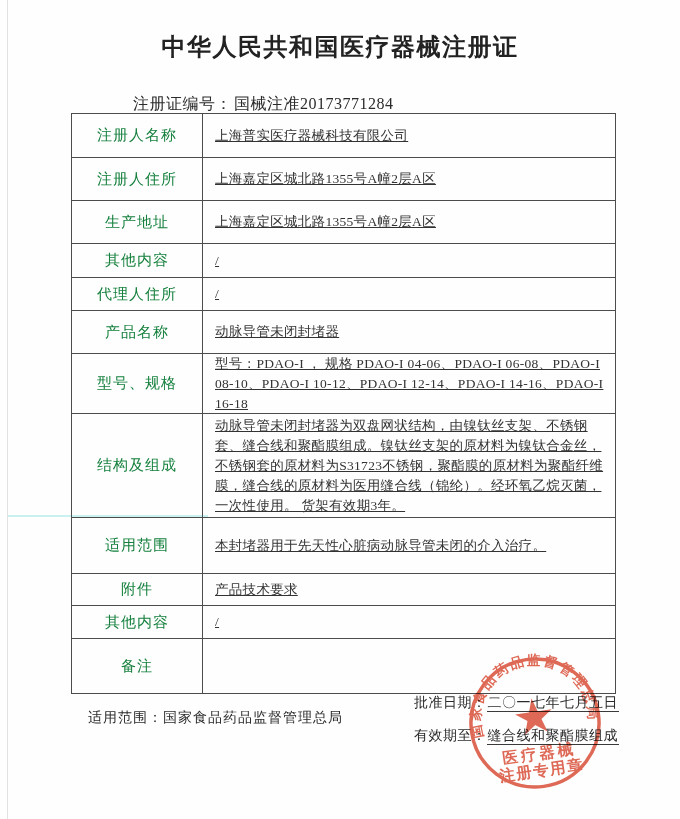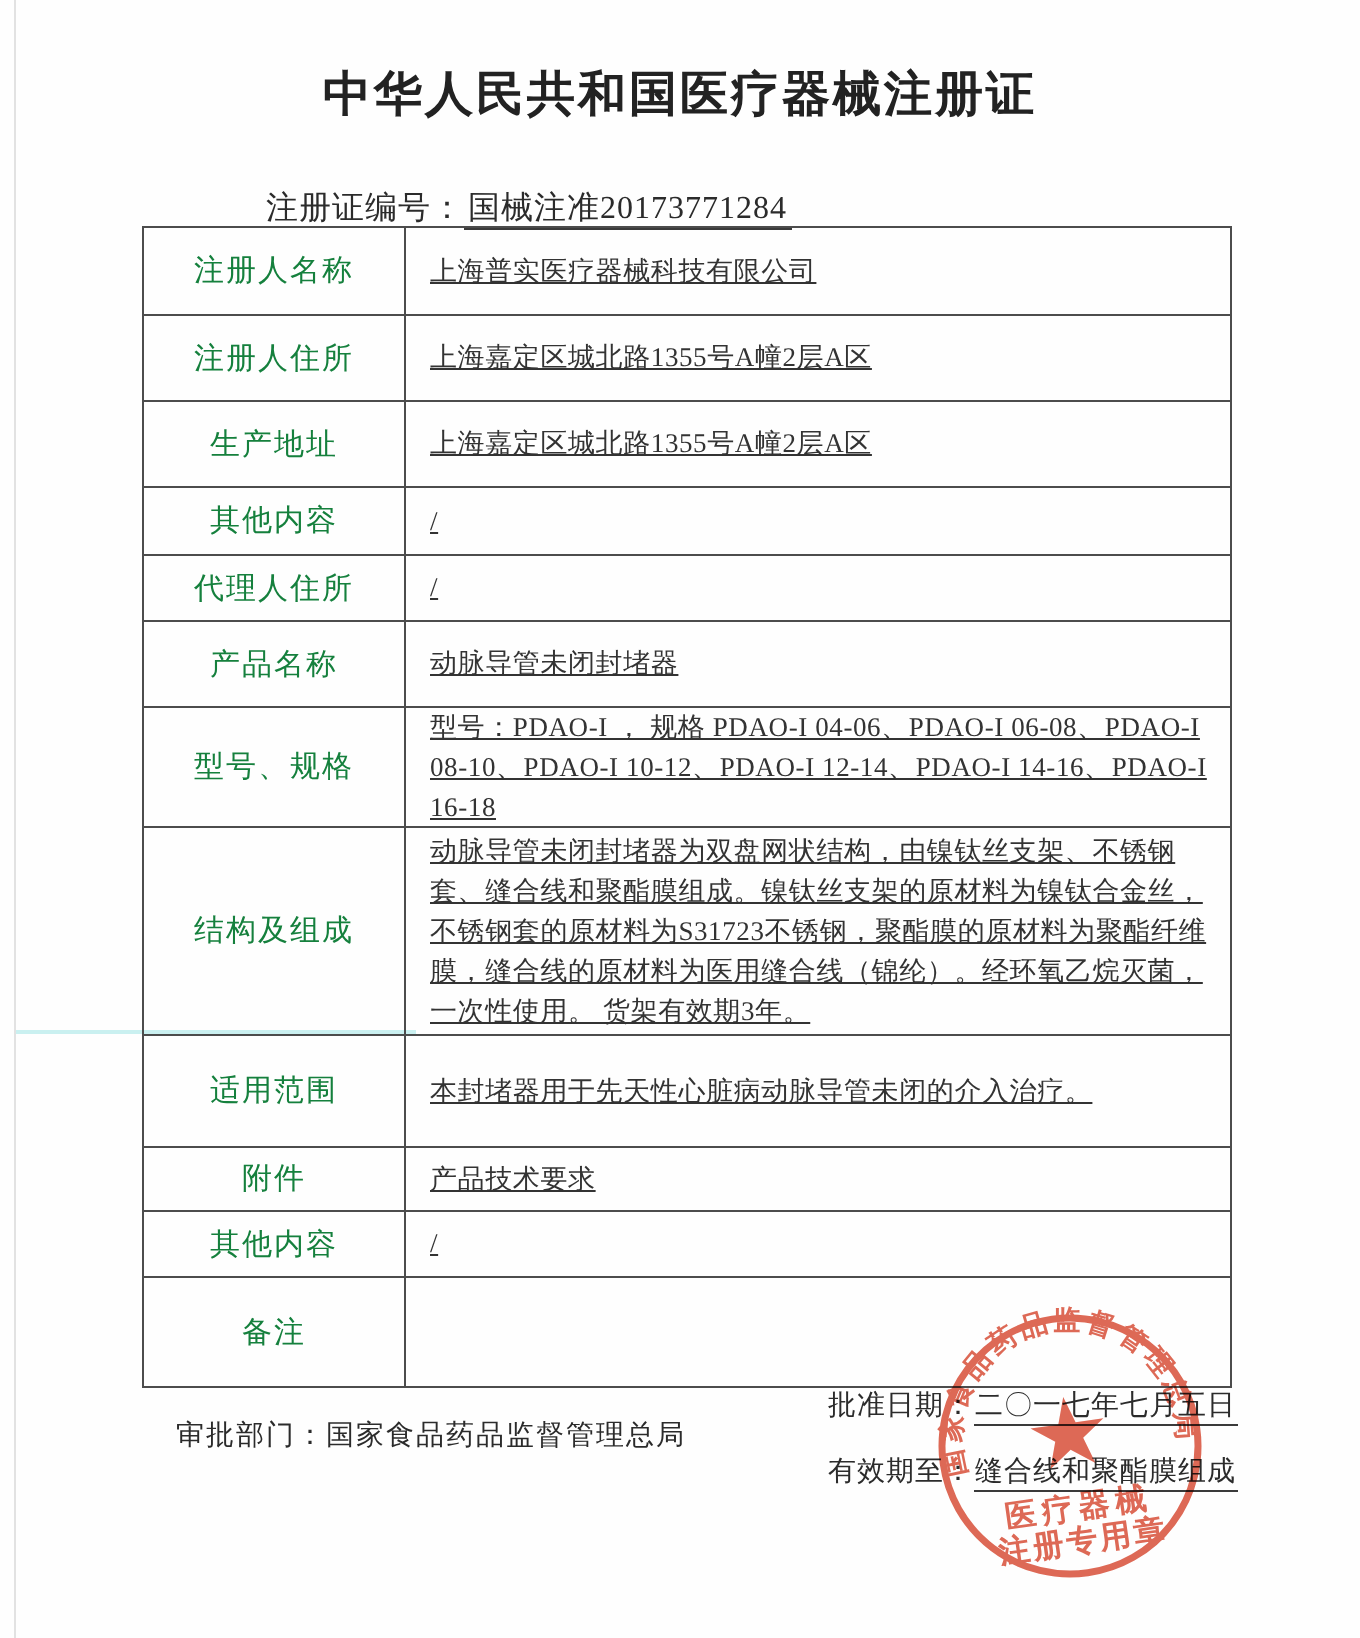--- a/index.html
+++ b/index.html
@@ -118,21 +118,21 @@
     <div class="row r10">
       <div class="lbl">其他内容</div>
       <div class="val">/</div>
     </div>
     <div class="row r11">
       <div class="lbl">备注</div>
       <div class="val"></div>
     </div>
   </div>
 
-  <div class="footer-dept"><span>审批部门：</span><span>国家食品药品监督管理总局</span>
+  <div class="footer-dept"><span>适用范围：</span><span>国家食品药品监督管理总局</span>
   </div>
 
   <div class="footer-date fd1"><span>批准日期：</span><span class="dval">二〇一七年七月五日</span>
   </div>
 
   <div class="footer-date fd2"><span>有效期至：</span><span class="dval">缝合线和聚酯膜组成</span>
   </div>
 
   <svg class="seal" viewBox="0 0 140 140" xmlns="http://www.w3.org/2000/svg">
     <defs>

